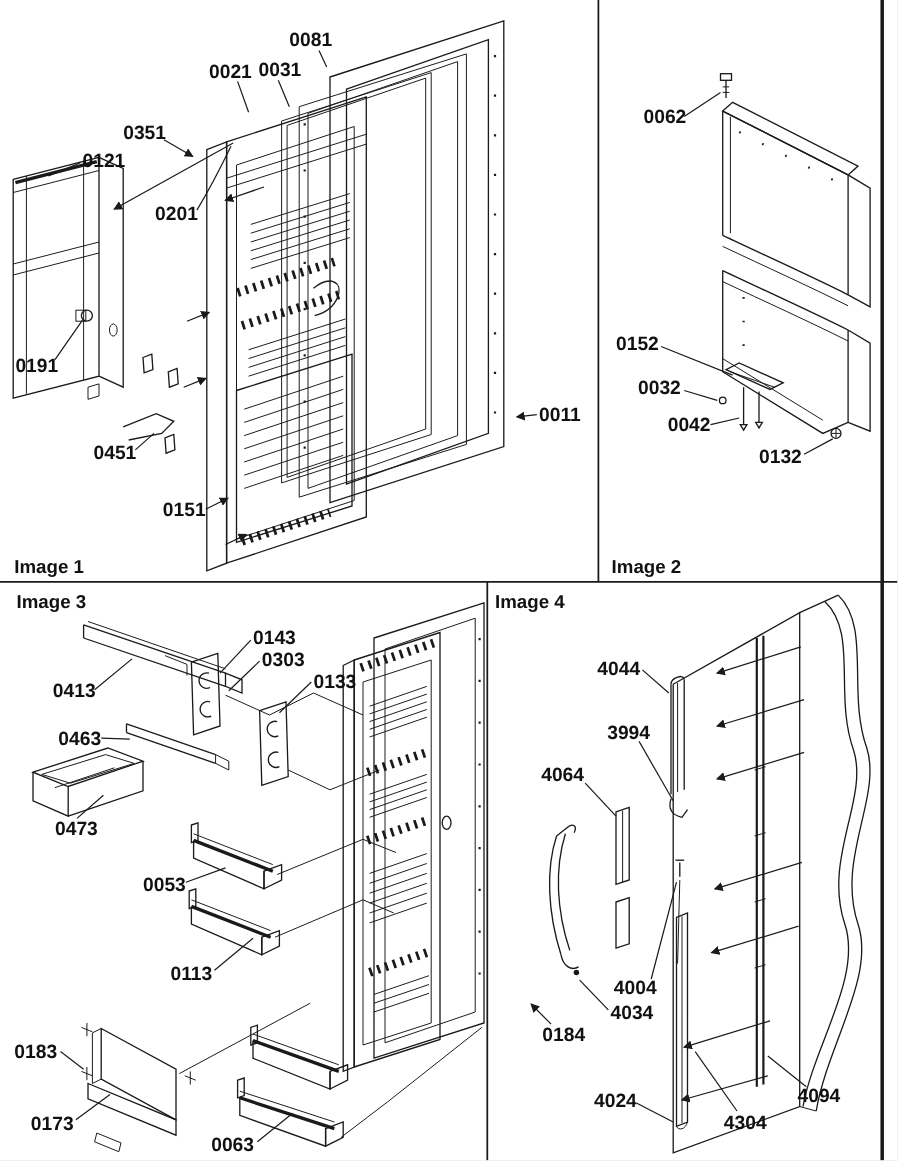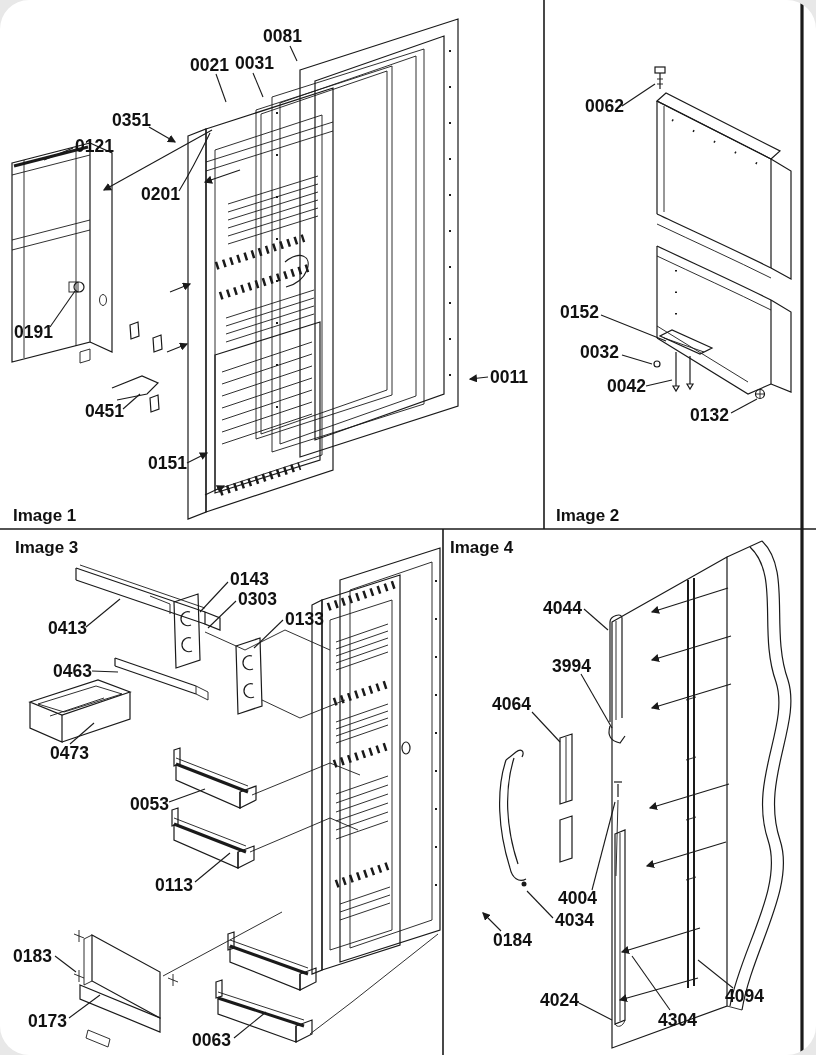--- a/index.html
+++ b/index.html
@@ -3,21 +3,20 @@
 <meta charset="utf-8">
 <style>
   html,body{margin:0;padding:0;background:#e8e8e8;}
   #page{
     position:relative;
     width:816px;height:1055px;
     background:#ffffff;
     margin:0 auto;
     font-family:"Liberation Sans", sans-serif;
     overflow:hidden;
-    border-radius:29px;
   }
   svg{position:absolute;left:0;top:0;}
   svg *{vector-effect:none;}
   .ln{stroke:#1a1a1a;stroke-width:1.2;fill:none;}
   .thin{stroke:#1a1a1a;stroke-width:0.9;fill:none;}
   .thick{stroke:#1a1a1a;stroke-width:3;fill:none;}
   .med{stroke:#1a1a1a;stroke-width:2;fill:none;}
   .teeth{stroke:#1a1a1a;stroke-width:8;fill:none;stroke-dasharray:2.5 5;}
   .dots{stroke:#1a1a1a;stroke-width:2;fill:none;}
   .lbl{font-family:"Liberation Sans", sans-serif;font-weight:bold;font-size:17.5px;fill:#111111;}

